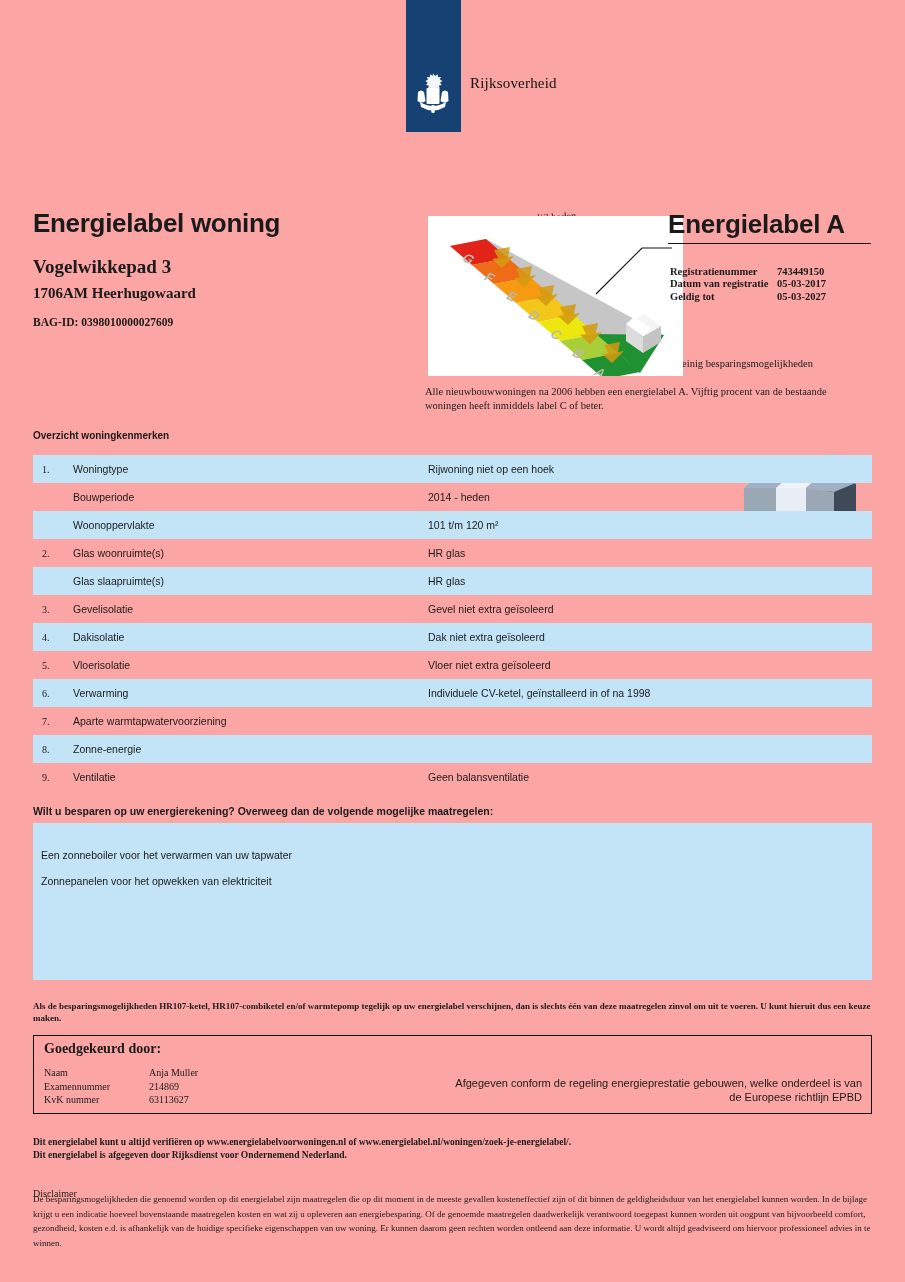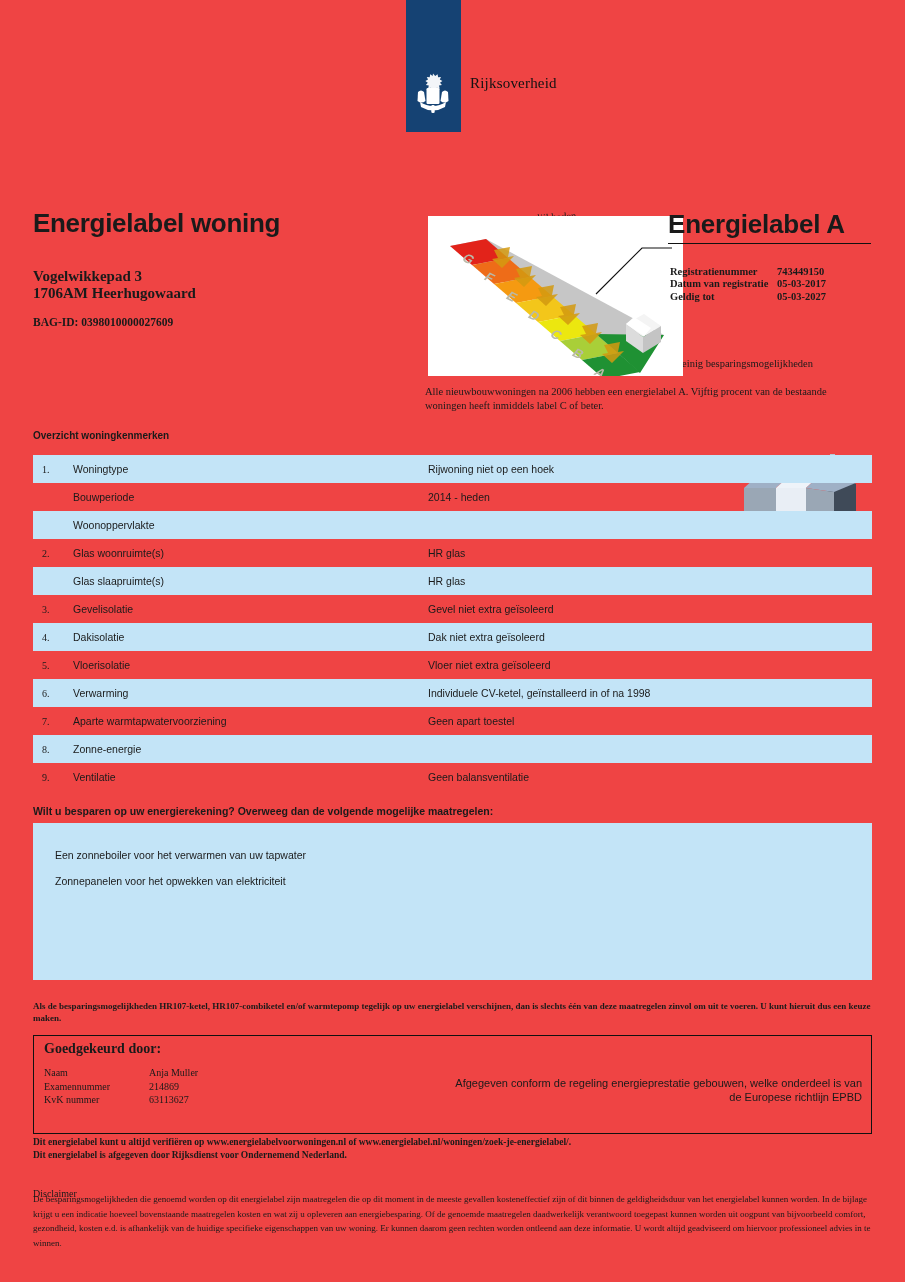--- a/index.html
+++ b/index.html
@@ -5,21 +5,21 @@
   html,body{margin:0;padding:0;background:#fff;}
   body{
     font-family:"Liberation Sans", sans-serif;
     color:#1a1a1a;
     -webkit-font-smoothing:antialiased;
   }
   #page{
     position:relative;
     width:905px;
     height:1282px;
-    background:#ef4444;
+    background:#fca5a5;
     overflow:hidden;
   }
 
   
   .logo-bar{
     position:absolute;
     left:406px; top:0;
     width:55px; height:132px;
     background:#154273;
   }
@@ -40,23 +40,23 @@
   
   .doc-title{
     position:absolute;
     left:33px; top:208px;
     font-size:26px;
     font-weight:bold;
     letter-spacing:-.3px;
   }
   .addr1{
     position:absolute;
-    left:33px; top:268px;
-    font-family:"Liberation Serif", serif;
-    font-size:15px;
+    left:33px; top:256px;
+    font-family:"Liberation Serif", serif;
+    font-size:19px;
     font-weight:bold;
   }
   .addr2{
     position:absolute;
     left:33px; top:285px;
     font-family:"Liberation Serif", serif;
     font-size:15px;
     font-weight:bold;
   }
   .bagid{
@@ -173,41 +173,41 @@
   
   #maatregelen-head{left:33px; top:805px; font-size:10.5px;}
   .measures-box{
     position:absolute;
     left:33px; top:823px;
     width:839px; height:157px;
     background:#c3e4f7;
   }
   .m-item{
     position:absolute;
-    left:22px;
+    left:8px;
     font-size:10.5px;
   }
   .m-item.i0{top:26px;}
   .m-item.i1{top:52px;}
 
   .fine-note{
     position:absolute;
     left:33px; top:1000px;
     width:839px;
     font-family:"Liberation Serif", serif;
     font-size:9px;
     font-weight:bold;
     line-height:12px;
   }
 
   
   .approved{
     position:absolute;
     left:33px; top:1035px;
-    width:839px; height:99px;
+    width:839px; height:79px;
     border:1.3px solid #111;
     box-sizing:border-box;
   }
   .appr-title{
     position:absolute;
     left:10px; top:5px;
     font-family:"Liberation Serif", serif;
     font-size:14px;
     font-weight:bold;
   }
@@ -491,20 +491,21 @@
         <div class="t-val">Rijwoning niet op een hoek</div>
       </div>
       <div class="trow">
         <div class="t-num"></div>
         <div class="t-key">Bouwperiode</div>
         <div class="t-val">2014 - heden</div>
       </div>
       <div class="trow alt">
         <div class="t-num"></div>
         <div class="t-key">Woonoppervlakte</div>
+        <div class="t-val">101 t/m 120 m²</div>
       </div>
       <div class="trow">
         <div class="t-num">2.</div>
         <div class="t-key">Glas woonruimte(s)</div>
         <div class="t-val">HR glas</div>
       </div>
       <div class="trow alt">
         <div class="t-num"></div>
         <div class="t-key">Glas slaapruimte(s)</div>
         <div class="t-val">HR glas</div>
@@ -525,21 +526,20 @@
         <div class="t-val">Vloer niet extra geïsoleerd</div>
       </div>
       <div class="trow alt">
         <div class="t-num">6.</div>
         <div class="t-key">Verwarming</div>
         <div class="t-val">Individuele CV-ketel, geïnstalleerd in of na 1998</div>
       </div>
       <div class="trow">
         <div class="t-num">7.</div>
         <div class="t-key">Aparte warmtapwatervoorziening</div>
-        <div class="t-val">Geen apart toestel</div>
       </div>
       <div class="trow alt">
         <div class="t-num">8.</div>
         <div class="t-key">Zonne-energie</div>
       </div>
       <div class="trow">
         <div class="t-num">9.</div>
         <div class="t-key">Ventilatie</div>
         <div class="t-val">Geen balansventilatie</div>
       </div>

